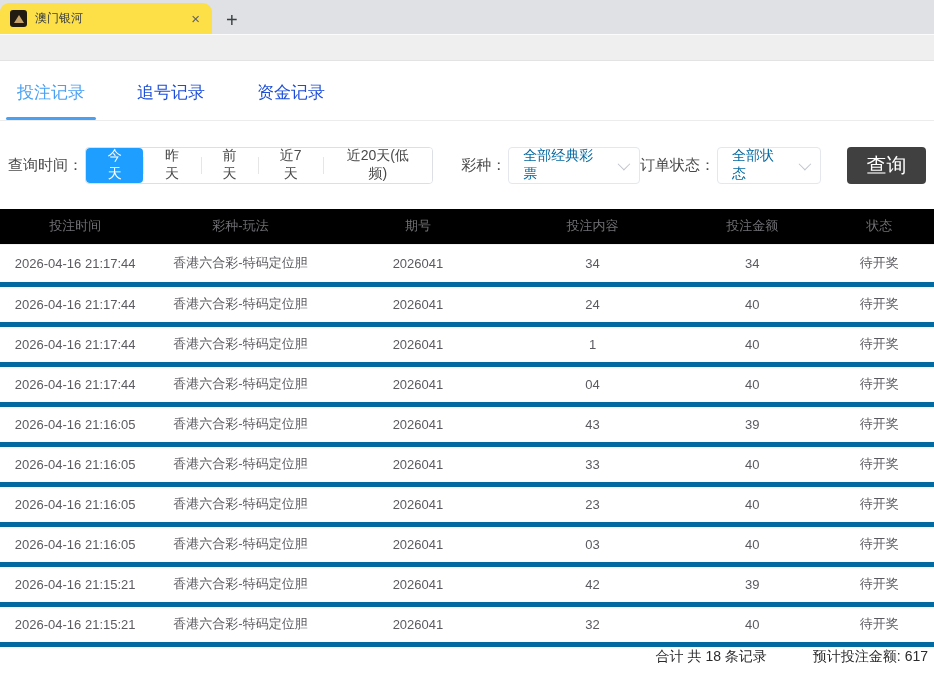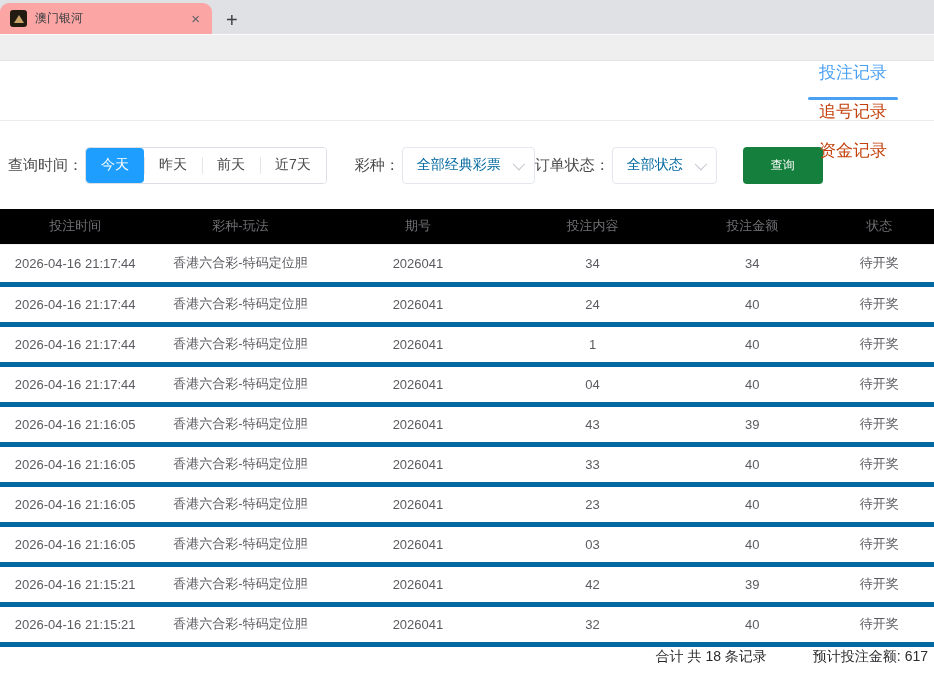--- a/index.html
+++ b/index.html
@@ -1,38 +1,38 @@
 <!DOCTYPE html>
 <html><head>
 <meta charset="utf-8">
 <style>
   * { margin:0; padding:0; box-sizing:border-box; }
   html,body { width:934px; height:679px; overflow:hidden; }
   body { font-family:"Liberation Sans","DejaVu Sans",sans-serif; background:#fff; color:#303133; }
 
   
   .chrome { height:34px; background:#dfe1e5; display:flex; align-items:flex-end; }
-  .tab { width:212px; height:31px; background:#fca5a5; border-radius:9px 9px 0 0;
+  .tab { width:212px; height:31px; background:#fde047; border-radius:9px 9px 0 0;
          display:flex; align-items:center; padding:0 8px 0 10px; }
   .favicon { width:17px; height:17px; background:#211b12; border-radius:3px;
              display:flex; align-items:center; justify-content:center; flex:none; }
   .favicon .tri { width:0; height:0; border-left:5px solid transparent;
                   border-right:5px solid transparent; border-bottom:8px solid #c7a36a; }
   .tab-title { font-size:12px; color:#3c4043; margin-left:8px; flex:1; white-space:nowrap;
                overflow:hidden; }
   .tab-close { font-size:15px; color:#5f6368; line-height:1; padding:2px 4px; cursor:pointer; }
   .new-tab { font-size:20px; color:#3c4043; margin:0 0 4px 14px; line-height:1; cursor:pointer; }
 
   .toolbar-strip { height:27px; background:#efeff0; border-top:1px solid #fbfbfb;
                    border-bottom:1px solid #e3e3e3; }
 
   
   .nav-tabs { display:flex; align-items:flex-end; padding:0 0 0 12px; height:60px;
-              border-bottom:1px solid #ececec; background:#fff;flex-direction:column; }
-  .nav-tab { font-size:17px; color:#c2410c; padding:0 5px 16px 5px; margin-right:42px;
+              border-bottom:1px solid #ececec; background:#fff; }
+  .nav-tab { font-size:17px; color:#1d4ed8; padding:0 5px 16px 5px; margin-right:42px;
              position:relative; cursor:pointer; }
   .nav-tab.active { color:#4aa0f2; }
   .nav-tab.active::after { content:""; position:absolute; left:-6px; right:-6px; bottom:0;
              height:3px; background:#4aa0f2; border-radius:2px; }
 
   
   .filter-bar { display:flex; align-items:center; height:88px; padding:0 8px; background:#fff; }
   .f-label { font-size:15px; color:#4a4a4a; margin-right:2px; white-space:nowrap; }
   .seg-group { display:flex; align-items:stretch; border:1px solid #dcdfe6; border-radius:4px;
                height:37px; overflow:hidden; margin-right:28px; }
@@ -40,21 +40,21 @@
          background:#fff; border:none; cursor:pointer; position:relative; }
   .seg + .seg::before { content:""; position:absolute; left:0; top:9px; bottom:9px;
          width:1px; background:#e6e6e6; }
   .seg.active { background:#1e9fff; color:#fff; border-radius:4px; }
   .seg.active::before { display:none; }
   .select-box { display:flex; align-items:center; height:37px; border:1px solid #e4e7ed;
                 border-radius:4px; padding:0 12px 0 14px; font-size:14px; color:#0369a1;
                 cursor:pointer; background:#fff; }
   .chev { width:9px; height:9px; border-right:1.6px solid #c0c4cc; border-bottom:1.6px solid #c0c4cc;
           transform:rotate(45deg) translateY(-2px); margin-left:12px; flex:none; }
-  .query-btn { width:80px; height:37px; background:#15803d; color:#fff; font-size:12px;
+  .query-btn { width:80px; height:37px; background:#404040; color:#fff; font-size:20px;
                border:none; border-radius:4px; cursor:pointer; margin-left:26px; }
 
   
   table { width:100%; border-collapse:collapse; table-layout:fixed; }
   thead th { height:35px; background:#000000; font-size:13px; font-weight:normal;
              color:#707075; text-align:center; }
   tbody td { height:40px; font-size:13px; color:#5a5a60; text-align:center;
              border-bottom:5px solid #0369a1; white-space:nowrap; overflow:hidden; }
   tbody tr:first-child td { border-top:1px solid #f1f1f1; }
 
@@ -90,20 +90,21 @@
   </div>
 </div>
 
 <div class="filter-bar">
   <span class="f-label">查询时间：</span>
   <div class="seg-group">
     <button class="seg active">今天</button>
     <button class="seg">昨天</button>
     <button class="seg">前天</button>
     <button class="seg">近7天</button>
+    <button class="seg">近20天(低频)</button>
   </div>
 
   <span class="f-label">彩种：</span>
   <div class="select-box">
     <span>全部经典彩票</span>
     <span class="chev"></span>
   </div>
 
   <span class="f-label">订单状态：</span>
   <div class="select-box">

